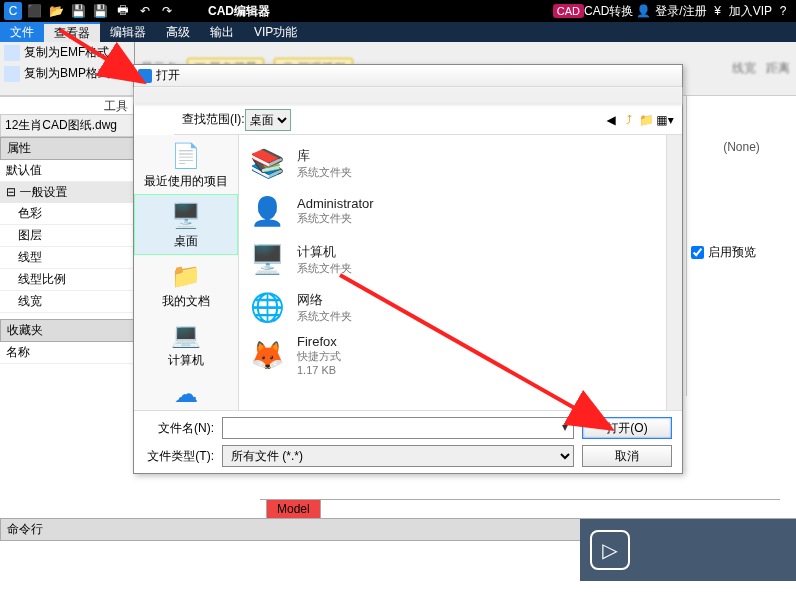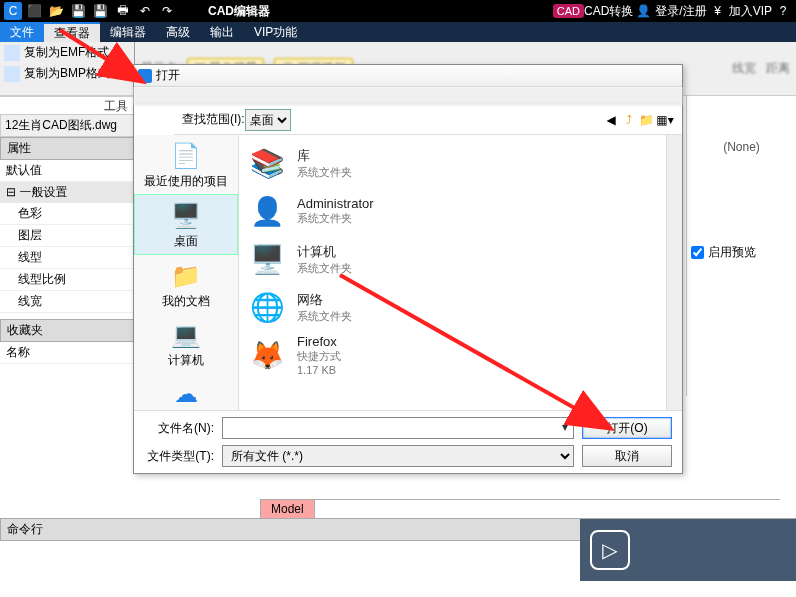--- a/index.html
+++ b/index.html
@@ -67,21 +67,21 @@
 .dlg-bottom button { height: 22px; border: 1px solid #888; background: linear-gradient(#fff,#e8e8e8); font-size: 12px; cursor: pointer; }
 .dlg-bottom button.primary { border: 1px solid #2a7fff; box-shadow: 0 0 2px #2a7fff inset; }
 
 
 .right-panel { position: absolute; right: 0; top: 96px; width: 110px; height: 300px; border-left: 1px solid #ccc; background: #fff; padding: 4px; }
 .right-panel .none { text-align: center; font-size: 12px; margin-top: 40px; color: #555; }
 .right-panel label.chk { display: flex; align-items: center; gap: 4px; margin-top: 90px; font-size: 12px; }
 
 
 .model-tab { position: absolute; left: 260px; top: 499px; width: 520px; border-top: 1px solid #aaa; }
-.model-tab .t { display: inline-block; background: #fca5a5; border: 1px solid #aaa; border-top: none; padding: 2px 10px; font-size: 12px; margin-left: 0; }
+.model-tab .t { display: inline-block; background: #ef4444; border: 1px solid #aaa; border-top: none; padding: 2px 10px; font-size: 12px; margin-left: 6px; }
 .cmd-panel { position: absolute; left: 0; top: 518px; width: 796px; }
 .cmd-panel .hd { background: #dcdcdc; border: 1px solid #aaa; padding: 2px 6px; font-size: 12px; }
 
 
 .watermark { position: absolute; right: 0; bottom: 16px; width: 216px; height: 62px; background: #455a70; color: #fff; display: flex; align-items: center; padding: 4px 10px; gap: 10px; }
 .watermark .logo { width: 40px; height: 40px; border: 2px solid #fff; border-radius: 8px; display: flex; align-items: center; justify-content: center; font-size: 20px; }
 .watermark .big { font-size: 20px; font-weight: bold; letter-spacing: 2px; }
 .watermark .small { font-size: 11px; letter-spacing: 1px; }
 
 

